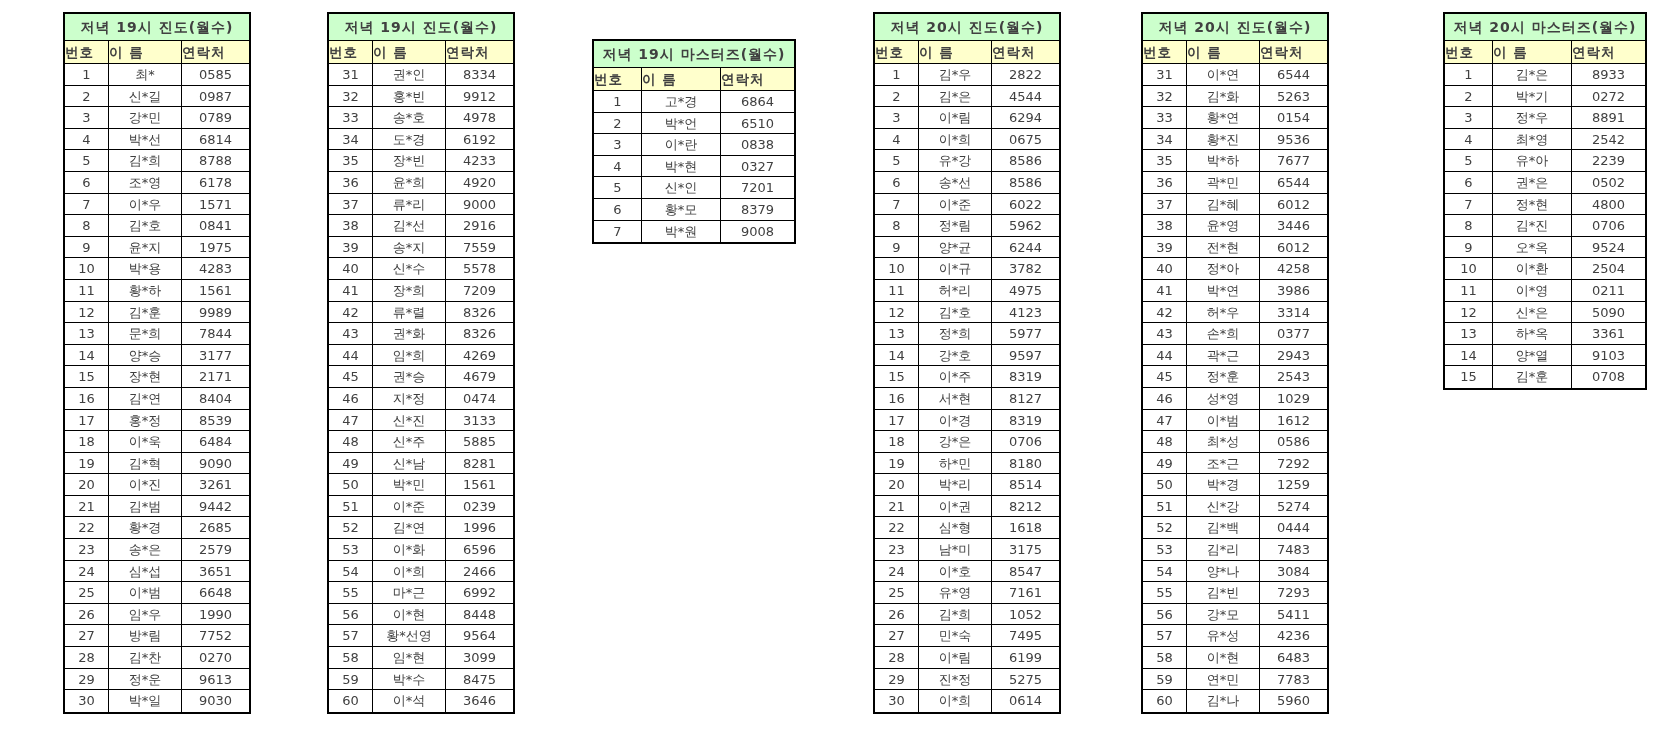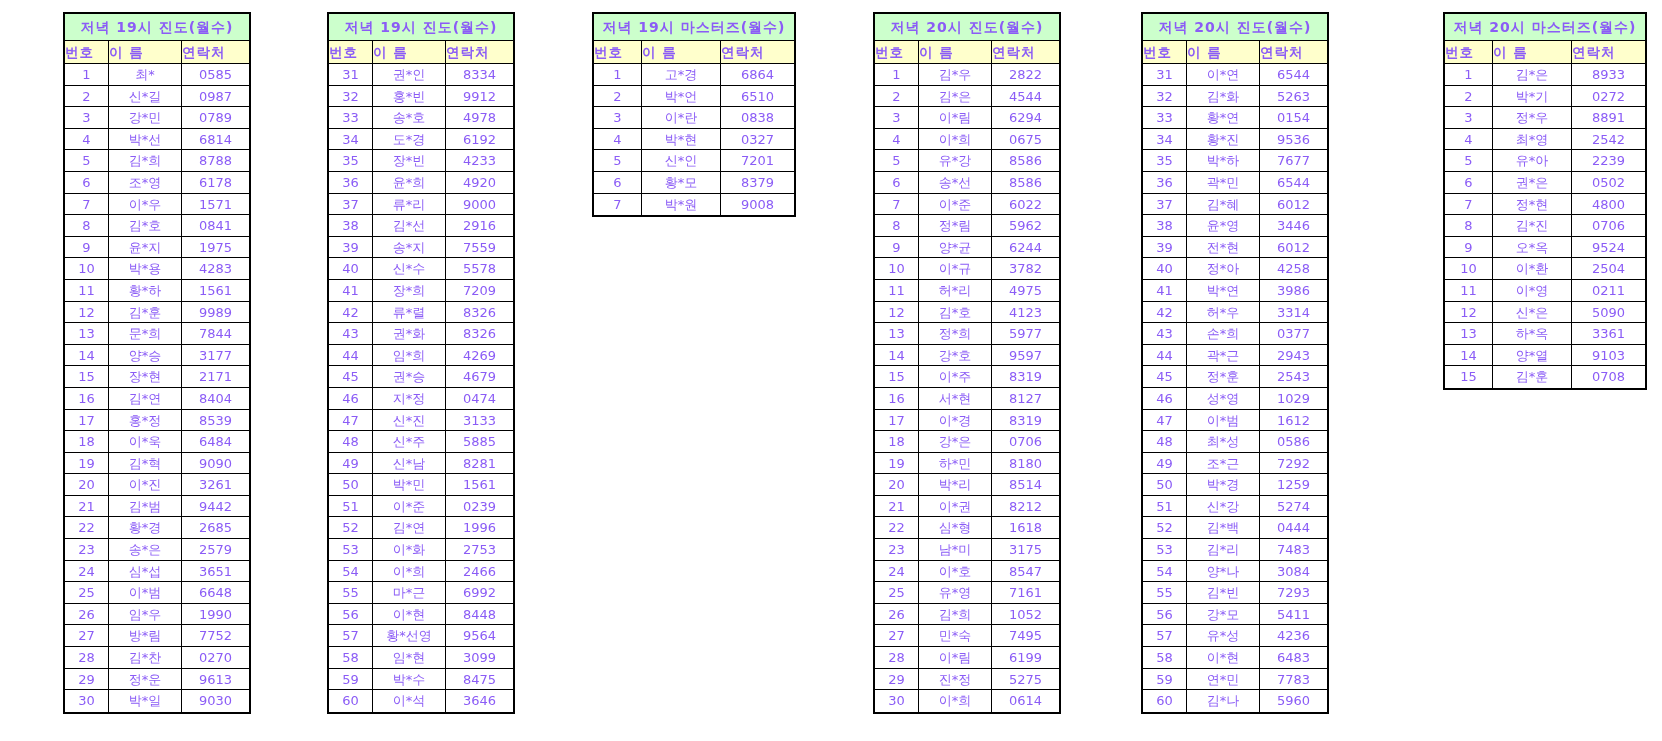--- a/index.html
+++ b/index.html
@@ -1,18 +1,18 @@
 <!DOCTYPE html>
 <html><head>
 <meta charset="utf-8">
 <style>
   html,body { margin:0; padding:0; background:#ffffff; }
   .canvas {
     position:relative; width:1662px; height:741px; background:#ffffff;
-    font-family:"DejaVu Sans","Liberation Sans",sans-serif; color:#8b5cf6;
+    font-family:"DejaVu Sans","Liberation Sans",sans-serif; color:#404040;
     overflow:hidden;
   }
   .tbl { position:absolute; top:12px; border:2px solid #000; background:#fff; }
   .tbl .title {
     background:#ccffcc; border-bottom:1px solid #000;
     font-weight:bold; text-align:center;
     height:26px; line-height:26px; font-size:14px; letter-spacing:1px;
     white-space:nowrap; overflow:hidden;
   }
   .hrow, .trow { display:grid; }
@@ -26,21 +26,21 @@
   }
   .hc:last-child { border-right:none; }
   .td {
     text-align:center; border-bottom:1px solid #000; border-right:1px solid #000;
     height:21.6px; line-height:21.6px; font-size:13px; box-sizing:border-box;
     white-space:nowrap; overflow:hidden;
   }
   .td:last-child { border-right:none; }
   .trow:last-child .td { border-bottom:none; }
   
-  .t0 { left:63px;   } .t1 { left:327px;  } .t2 { left:592px;  }
+  .t0 { left:63px;   } .t1 { left:327px;  } .t2 { left:592px;margin-top:27px;  }
   .t3 { left:873px;  } .t4 { left:1141px; } .t5 { left:1443px; }
 </style>
 </head>
 <body>
 
 <div class="canvas">
 
   <div class="tbl std t0">
     <div class="title">저녁 19시 진도(월수)</div>
     <div class="hrow">
@@ -316,21 +316,21 @@
           <div class="td">0239</div>
         </div>
         <div class="trow">
           <div class="td">52</div>
           <div class="td">김*연</div>
           <div class="td">1996</div>
         </div>
         <div class="trow">
           <div class="td">53</div>
           <div class="td">이*화</div>
-          <div class="td">2753</div>
+          <div class="td">6596</div>
         </div>
         <div class="trow">
           <div class="td">54</div>
           <div class="td">이*희</div>
           <div class="td">2466</div>
         </div>
         <div class="trow">
           <div class="td">55</div>
           <div class="td">마*근</div>
           <div class="td">6992</div>

